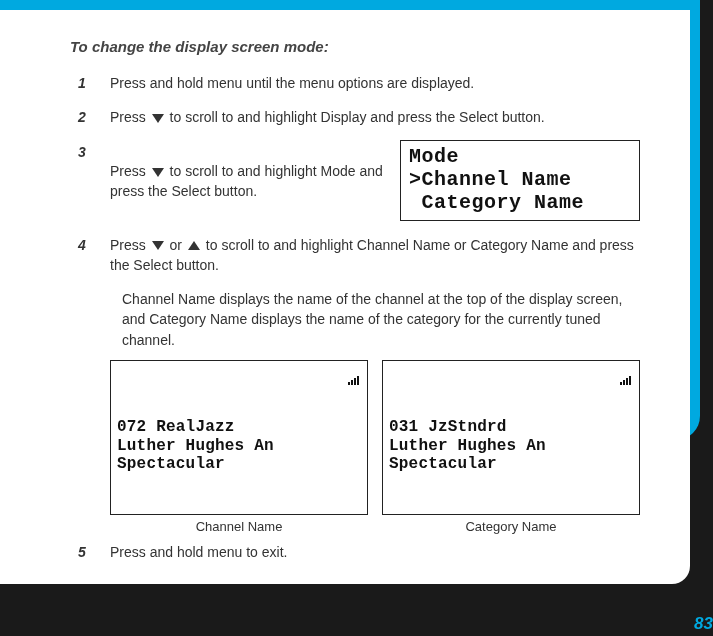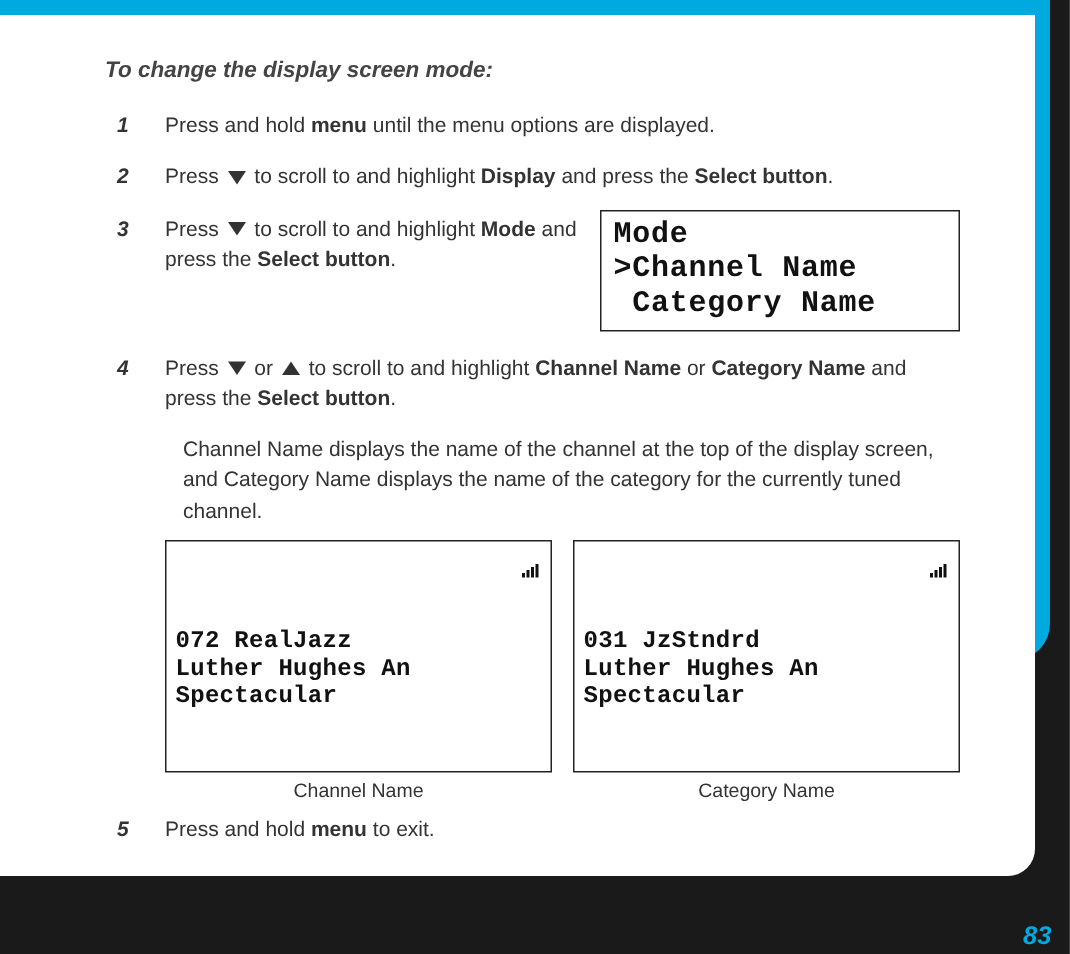--- a/index.html
+++ b/index.html
@@ -38,30 +38,30 @@
   .num {
     position: absolute;
     left: -32px;
     top: 0;
     font-family: Arial Black, Arial, sans-serif;
     font-weight: 900;
     font-style: italic;
     font-size: 14px;
     color: #333;
   }
-  .bold { font-weight: bold; }
+  .bold { font-weight: normal; }
   .tri-down, .tri-up {
     display: inline-block;
     width: 0; height: 0;
     vertical-align: middle;
     margin: 0 2px;
   }
   .tri-down { border-left: 6px solid transparent; border-right: 6px solid transparent; border-top: 9px solid #333; }
   .tri-up   { border-left: 6px solid transparent; border-right: 6px solid transparent; border-bottom: 9px solid #333; }
-  .step3-wrap { display: flex; gap: 6px; align-items: flex-start; }
+  .step3-wrap { display: flex; gap: 6px; align-items: center; }
   .step3-text { flex: 1; }
   .lcd {
     font-family: "Courier New", monospace;
     border: 1px solid #222;
     padding: 4px 8px 6px 8px;
     font-size: 20px;
     line-height: 1.15;
     font-weight: bold;
     letter-spacing: 0.5px;
     color: #111;
@@ -95,21 +95,21 @@
   .sig {
     display:inline-block;
     width:14px; height:10px;
     position:absolute; right:6px; top:6px;
   }
   .sig span{display:inline-block;width:2px;background:#111;margin-left:1px;vertical-align:bottom;}
   .sig .b1{height:3px;} .sig .b2{height:5px;} .sig .b3{height:7px;} .sig .b4{height:9px;}
   .cap { font-size: 13px; color:#333; }
   .pagenum {
     position: absolute;
-    right: 12px;
+    right: 0;
     bottom: 2px;
     color: #00a9e0;
     font-weight: 900;
     font-style: italic;
     font-size: 17px;
     font-family: Arial Black, Arial, sans-serif;
   }
 </style>
 </head>
 <body>

